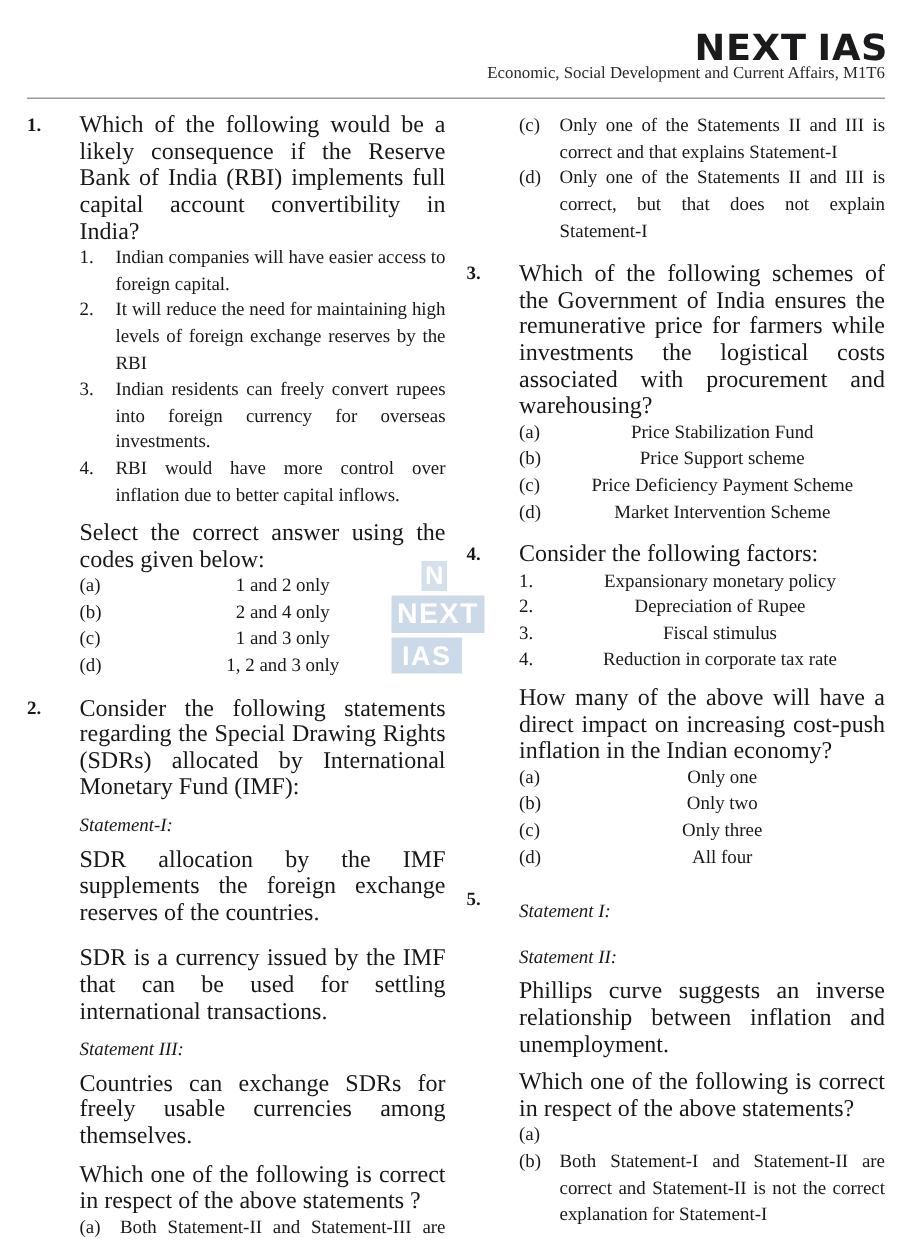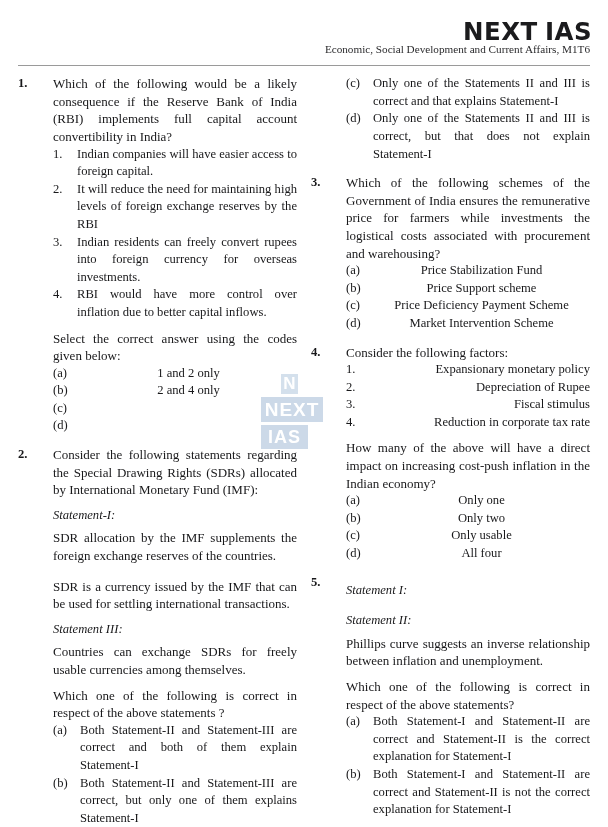--- a/index.html
+++ b/index.html
@@ -143,21 +143,21 @@
     flex: 0 0 35px;
     font-weight: 700;
     font-size: 12.6px;
     line-height: 17.6px;
   }
   .q-body {
     flex: 1 1 auto;
     min-width: 0;
   }
   .para {
-    font-size: 13px;
+    font-size: 16px;
     line-height: 17.6px;
     text-align: justify;
     text-justify: inter-word;
     margin: 0;
     hyphens: none;
   }
   .para.last-left { text-align-last: left; }
   .gap { height: 8px; }
   .gap-sm { height: 5px; }
   .gap-q { height: 11px; }
@@ -178,21 +178,21 @@
   .sub-num {
     width: 24px;
     flex: 0 0 24px;
   }
   .sub-txt {
     flex: 1 1 auto;
     min-width: 0;
     text-align: justify;
     text-justify: inter-word;
   }
-  .sub-txt.short { text-align: right; }
+  .sub-txt.short { text-align: center; }
 
   
   .opt {
     display: flex;
     font-size: 12.6px;
     line-height: 17.6px;
   }
   .opt-key {
     width: 27px;
     flex: 0 0 27px;
@@ -254,23 +254,25 @@
           <div class="opt">
             <div class="opt-key">(a)</div>
             <div class="opt-txt short">1 and 2 only</div>
           </div>
           <div class="opt">
             <div class="opt-key">(b)</div>
             <div class="opt-txt short">2 and 4 only</div>
           </div>
           <div class="opt">
             <div class="opt-key">(c)</div>
+            <div class="opt-txt short">1 and 3 only</div>
           </div>
           <div class="opt">
             <div class="opt-key">(d)</div>
+            <div class="opt-txt short">1, 2 and 3 only</div>
           </div>
         </div>
       </div>
 
       <div class="gap-q"></div>
 
       <div class="q">
         <div class="q-num">2.</div>
         <div class="q-body">
           <p class="para">Consider the following statements regarding the Special Drawing Rights (SDRs) allocated by International Monetary Fund (IMF):</p>
@@ -376,21 +378,21 @@
           <div class="opt">
             <div class="opt-key">(a)</div>
             <div class="opt-txt short">Only one</div>
           </div>
           <div class="opt">
             <div class="opt-key">(b)</div>
             <div class="opt-txt short">Only two</div>
           </div>
           <div class="opt">
             <div class="opt-key">(c)</div>
-            <div class="opt-txt short">Only usable</div>
+            <div class="opt-txt short">Only three</div>
           </div>
           <div class="opt">
             <div class="opt-key">(d)</div>
             <div class="opt-txt short">All four</div>
           </div>
         </div>
       </div>
 
       <div class="gap-q"></div>
 
@@ -405,21 +407,20 @@
           <div class="gap"></div>
           <p class="stmt-label">Statement II:</p>
           <div class="gap-sm"></div>
           <p class="para last-left">Phillips curve suggests an inverse relationship between inflation and unemployment.</p>
 
           <div class="gap"></div>
           <p class="para last-left">Which one of the following is correct in respect of the above statements?</p>
 
           <div class="opt">
             <div class="opt-key">(a)</div>
-            <div class="opt-txt">Both Statement-I and Statement-II are correct and Statement-II is the correct explanation for Statement-I</div>
           </div>
           <div class="opt">
             <div class="opt-key">(b)</div>
             <div class="opt-txt">Both Statement-I and Statement-II are correct and Statement-II is not the correct explanation for Statement-I</div>
           </div>
         </div>
       </div>
 
     </div>
   </div>

